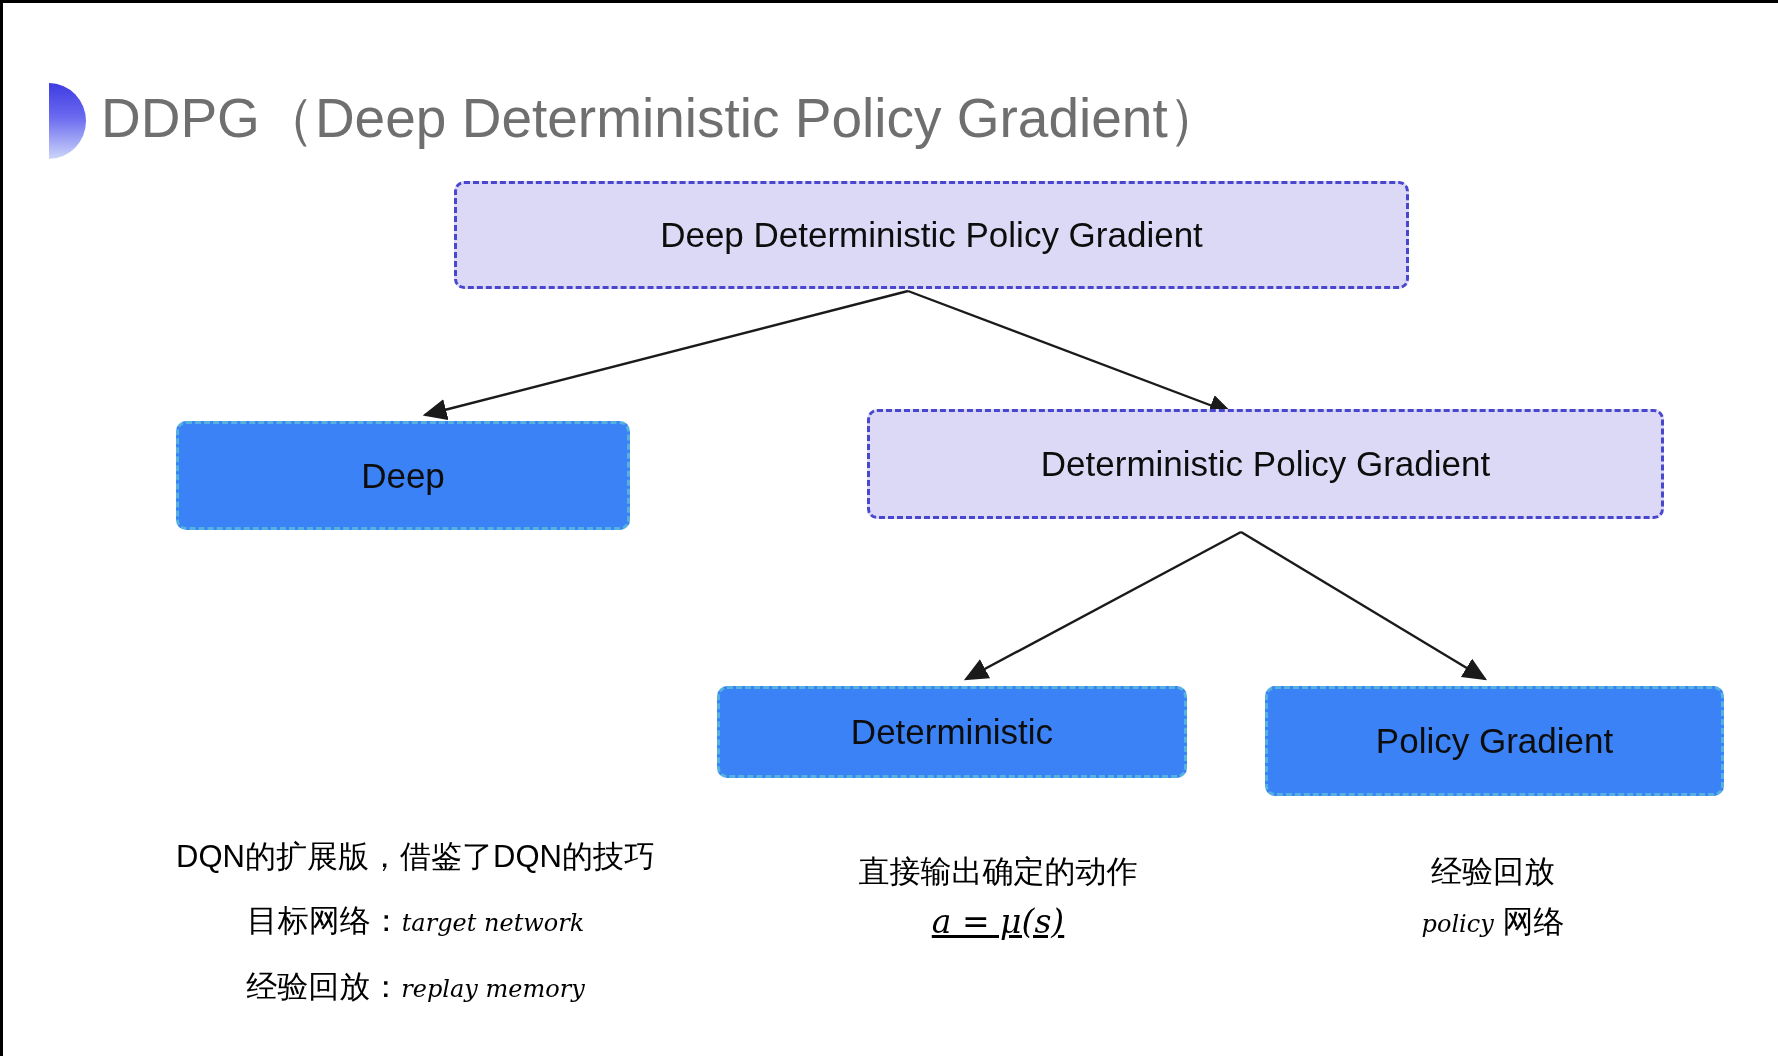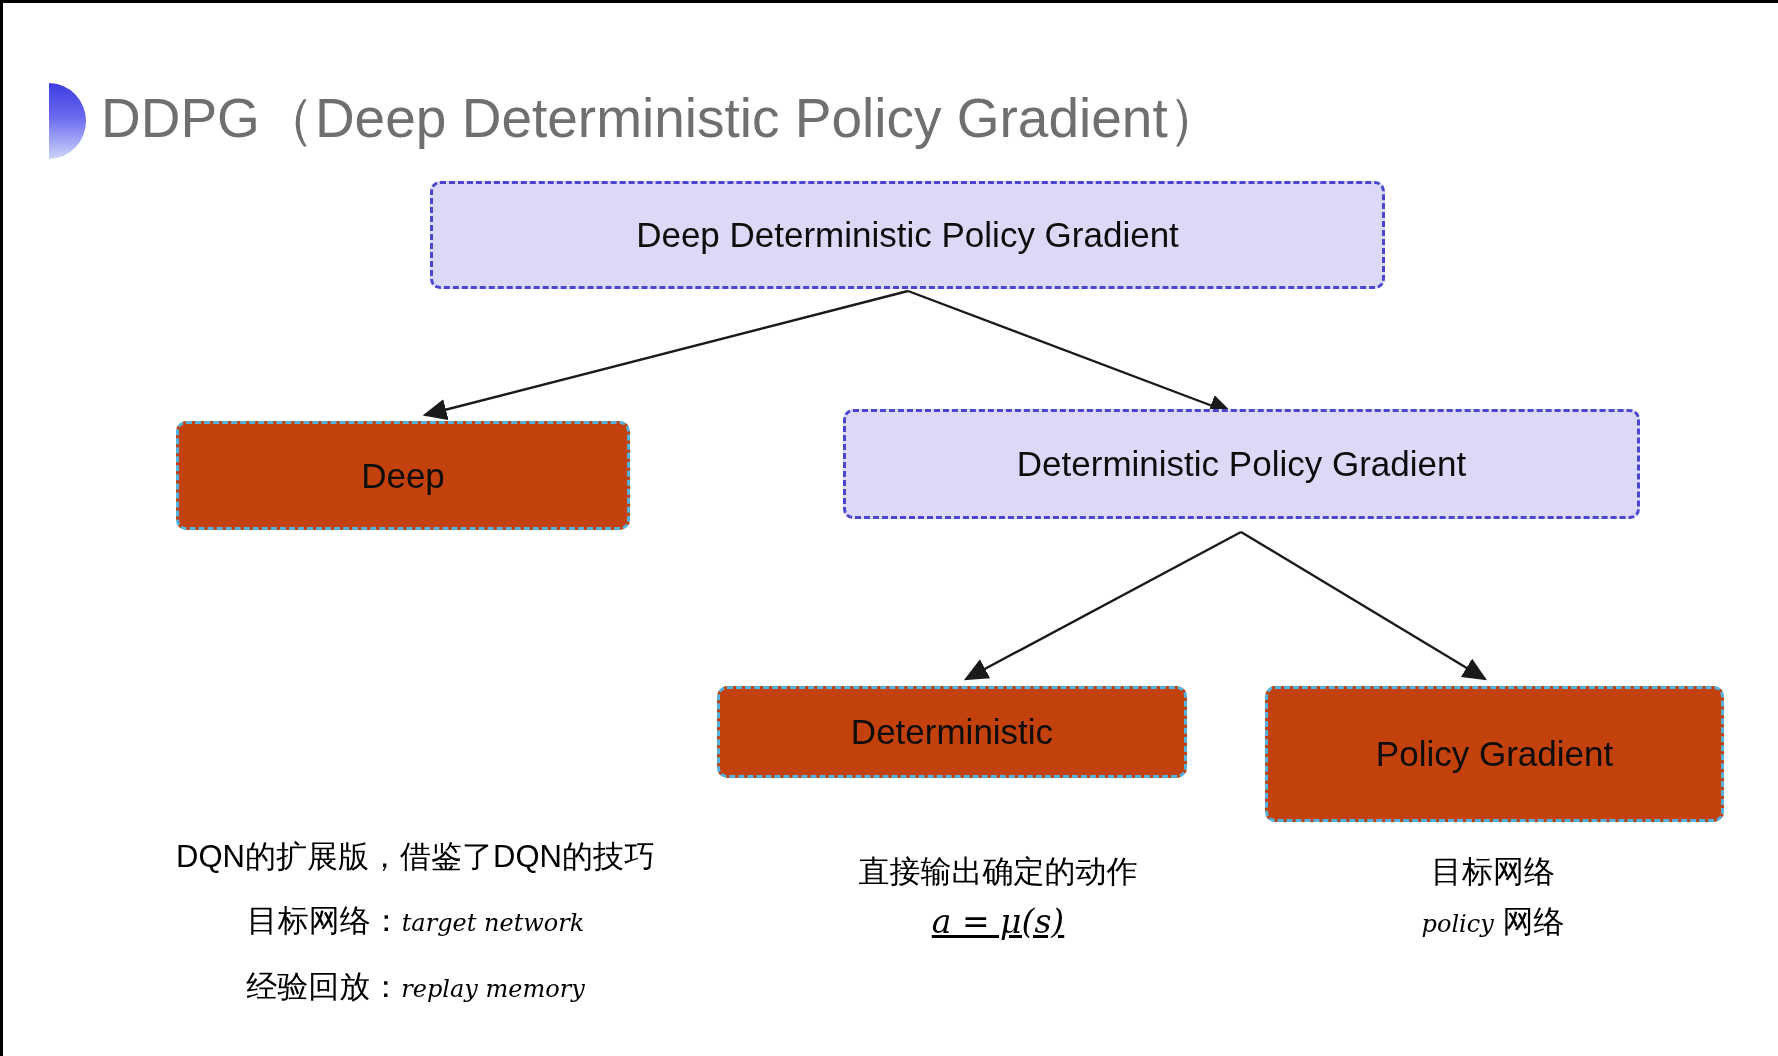--- a/index.html
+++ b/index.html
@@ -30,27 +30,27 @@
   }
 
   
   .node {
     position: absolute;
     display: flex; align-items: center; justify-content: center;
     border-radius: 10px;
     font-size: 35px; font-weight: 500; color: #0d0d0d;
     box-sizing: border-box; text-align: center;
   }
-  .node.purple { background: #dcd9f7; border: 3px dashed #4a47cf; }
-  .node.cyan   { background: #c2410c; border: 3px dashed #55b1dd; }
+  .node.purple { background: #dcd9f7; border: 3px dashed #4a47cf; margin-left: 24px; }
+  .node.cyan   { background: #3b82f6; border: 3px dashed #55b1dd; }
   .node-root { left: 427px;  top: 178px; width: 955px; height: 108px; }
   .node-deep { left: 173px;  top: 418px; width: 454px; height: 109px; }
   .node-dpg  { left: 840px;  top: 406px; width: 797px; height: 110px; text-align: right; }
   .node-det  { left: 714px;  top: 683px; width: 470px; height: 92px; }
-  .node-pg   { left: 1262px; top: 683px; width: 459px; height: 136px; }
+  .node-pg   { left: 1262px; top: 683px; width: 459px; height: 110px; }
 
   
   #edges-svg { position: absolute; left: 0; top: 0; pointer-events: none; }
 
   
   .note {
     position: absolute; text-align: center;
     font-size: 31px; line-height: 64px; color: #000000;
     font-weight: 500; white-space: nowrap;
   }
@@ -115,20 +115,20 @@
     <div>
       <span>直接输出确定的动作</span>
     </div>
     <div>
       <span class="formula">a = μ(s)</span>
     </div>
   </div>
 
   <div class="note note-right">
     <div>
-      <span>目标网络</span>
+      <span>经验回放</span>
     </div>
     <div>
       <span class="term">policy</span><span> 网络</span>
     </div>
   </div>
 
 </div>
 
 </body></html>

